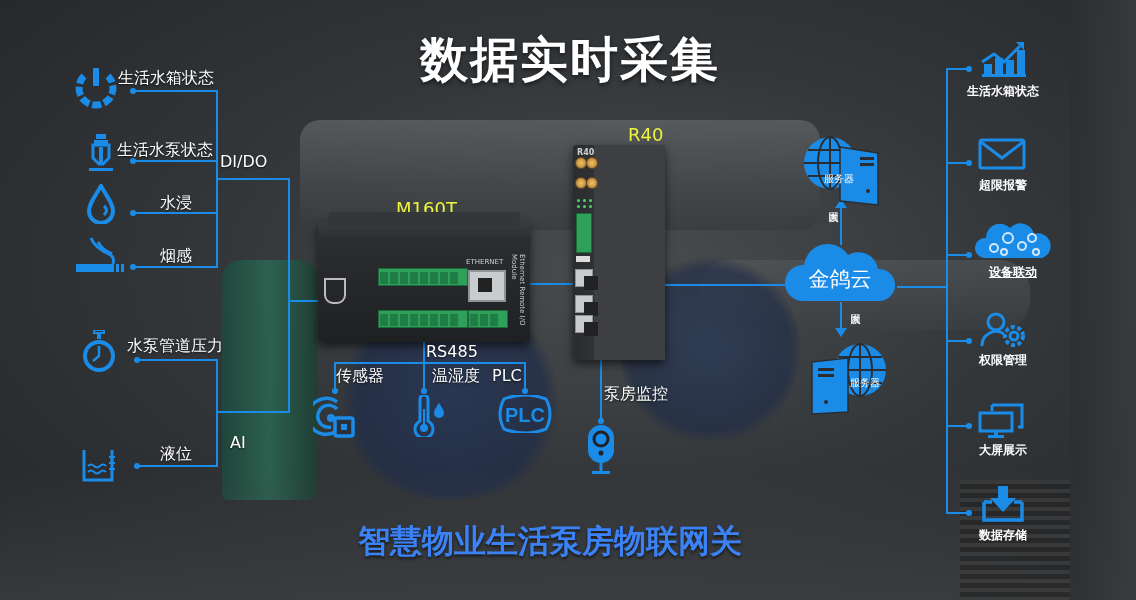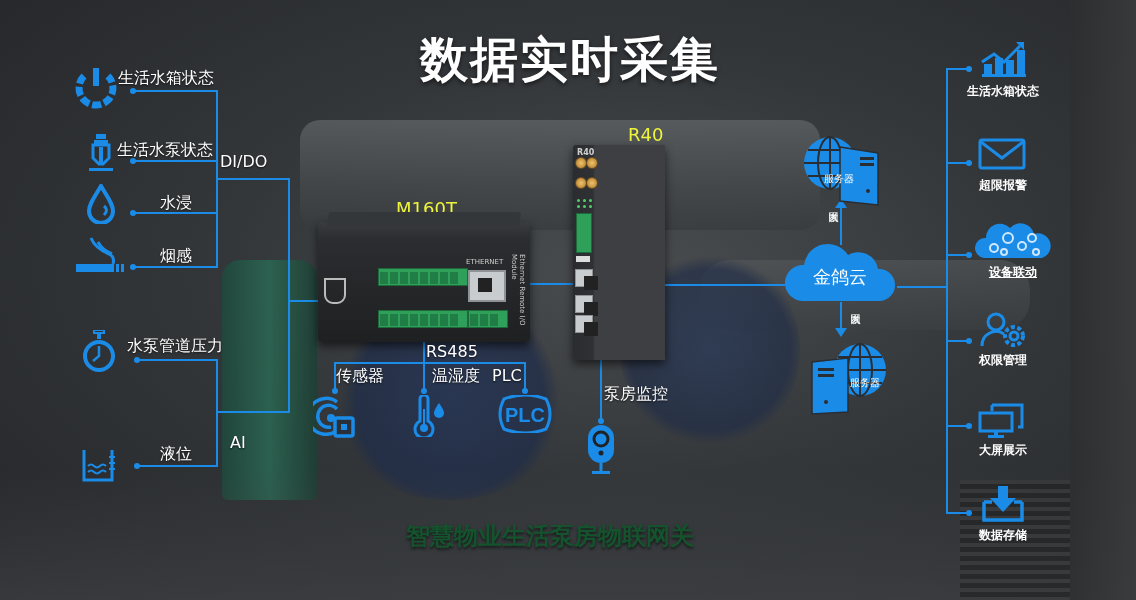--- a/index.html
+++ b/index.html
@@ -26,21 +26,21 @@
   .bg .wallR { position:absolute; left:1070px; top:0; width:66px; height:600px;
     background: linear-gradient(90deg,#2c2e30,#3a3c3e); opacity:.8; }
 
   .line { position: absolute; background: #1a8ce8; }
   .dot { position: absolute; width: 6px; height: 6px; border-radius: 50%; background: #1a8ce8; }
 
   .title { position:absolute; left:380px; top:28px; width:380px; text-align:center;
     font-size: 48px; font-weight: bold; letter-spacing: 2px; color:#fff;
     text-shadow: 0 2px 4px rgba(0,0,0,.6); }
   .subtitle { position:absolute; left:330px; top:520px; width:440px; text-align:center;
-    font-size: 24px; font-weight: bold; color:#14532d; text-shadow: 0 2px 3px rgba(0,0,0,.6); }
+    font-size: 32px; font-weight: bold; color:#3b82f6; text-shadow: 0 2px 3px rgba(0,0,0,.6); }
 
   .lbl { position:absolute; font-size: 16px; color:#fff; white-space: nowrap; text-shadow: 0 1px 2px rgba(0,0,0,.7); }
   .model { position:absolute; font-size: 18px; color:#eef43a; font-weight: normal; }
   .rlbl { position:absolute; font-size: 12px; font-weight: bold; color:#fff; text-align:center; width:110px; }
   .vtext { position:absolute; font-size: 10px; color:#fff; writing-mode: vertical-rl; }
 
   .icon { position:absolute; }
   .icon svg { display:block; }
 
   
@@ -298,21 +298,21 @@
       <circle cx="66" cy="56" r="2" fill="#2a2d31"></circle>
     </svg>
 </div>
 <div class="rlbl" style="left:794px;top:172px;width:90px;font-weight:normal;font-size:10px;">服务器</div>
 <div class="vtext" style="left:826px;top:204px;">以太网</div>
 
 <div class="cloud">
   <svg width="116" height="60" viewBox="0 0 116 60">
       <path d="M20 58 a18 18 0 0 1 2 -36 a24 24 0 0 1 44 -10 a20 20 0 0 1 30 14 a16 16 0 0 1 2 32z" fill="#1a8ce8"></path>
     </svg>
-  <div style="position:absolute;left:0;top:22px;width:116px;text-align:center;font-size:18px;color:#fff;">金鸽云</div>
+  <div style="position:absolute;left:0;top:22px;width:116px;text-align:center;font-size:21px;color:#fff;">金鸽云</div>
 </div>
 
 <div class="vtext" style="left:848px;top:306px;">以太网</div>
 <div class="icon" style="left:810px;top:342px;">
   <svg width="80" height="74" viewBox="0 0 80 74">
       <circle cx="50" cy="28" r="26" fill="#1a8ce8"></circle>
       <g stroke="#2a2d31" stroke-width="2" fill="none">
         <ellipse cx="50" cy="28" rx="12" ry="26"></ellipse>
         <line x1="24" y1="28" x2="76" y2="28"></line>
         <line x1="28" y1="15" x2="72" y2="15"></line>

